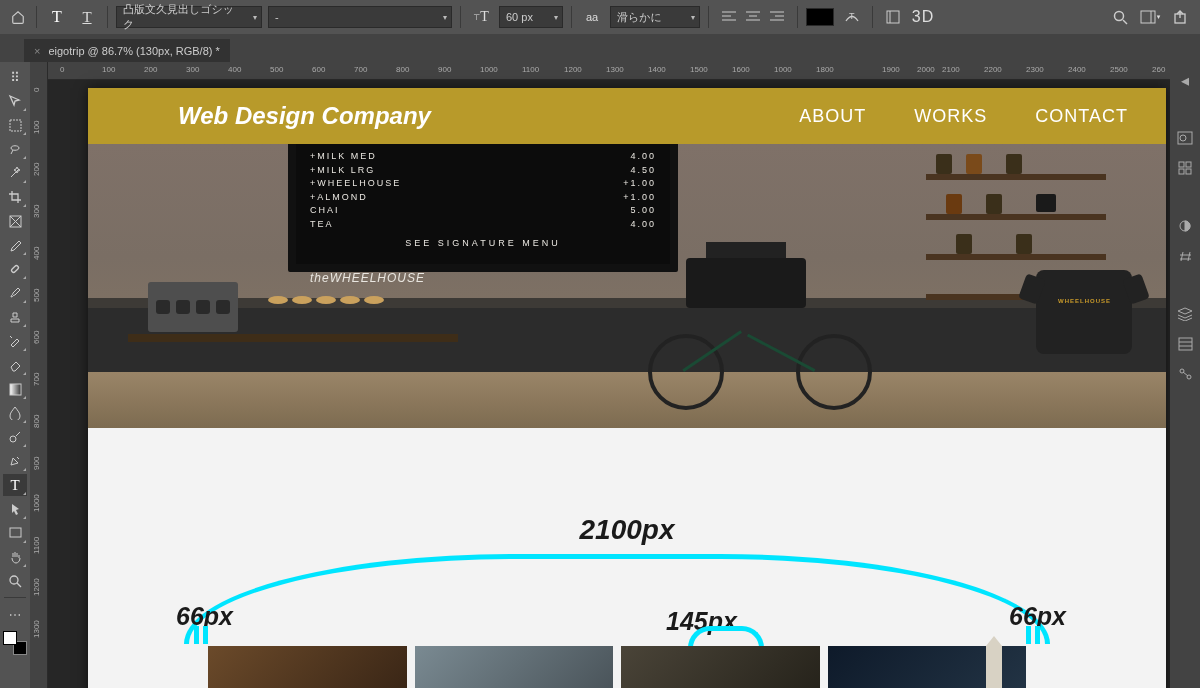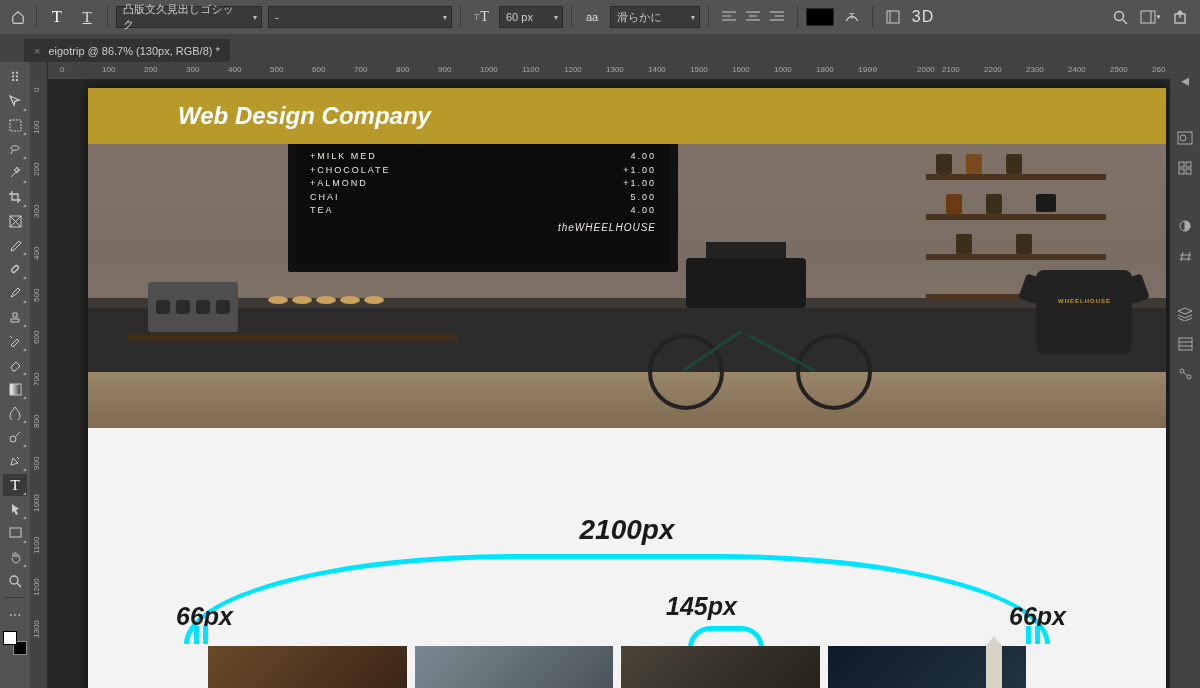--- a/index.html
+++ b/index.html
@@ -50,21 +50,21 @@
 .dim-130 { position: relative; margin-left: 90px; display: flex; align-items: center; }
 .dim-130 .txt{font-weight:900;font-size:28px;color:#1a1a1a;margin-left:8px;font-style:italic;}
 .nav { margin-left: auto; display: flex; gap: 48px; }
 .nav a { color: #fff; font-size: 18px; letter-spacing: 1px; }
 
 
 .hero { height: 284px; background: linear-gradient(180deg,#7f7168 0%,#7a6e64 40%,#887763 100%); position: relative; overflow:hidden;}
 .menu-board{position:absolute;left:200px;top:-8px;width:390px;height:136px;background:#0c0c0c;border:8px solid #111;border-radius:2px;padding:6px 14px;color:#e9e6e0;font-family:monospace;font-size:9px;line-height:1.5;letter-spacing:2px;}
 .menu-row{display:flex;justify-content:space-between;}
 .menu-foot{text-align:center;margin-top:6px;letter-spacing:3px;}
-.menu-brand{text-align:right;font-style:italic;letter-spacing:1px;margin-top:2px;font-size:10px;}
+.menu-brand{text-align:left;font-style:italic;letter-spacing:1px;margin-top:18px;font-size:12px;}
 .counter{position:absolute;left:0;right:0;bottom:56px;height:64px;background:#2c2c2c;}
 .counter-top{position:absolute;left:0;right:0;bottom:120px;height:10px;background:#3d3a36;}
 .espresso{position:absolute;right:360px;bottom:120px;width:120px;height:50px;background:#1a1a1a;border-radius:4px;}
 .espresso::before{content:"";position:absolute;top:-16px;left:20px;width:80px;height:16px;background:#222;}
 .shelf{position:absolute;right:60px;top:20px;width:180px;height:200px;}
 .shelf-board{position:absolute;left:0;right:0;height:6px;background:#4a3420;}
 .shelf-item{position:absolute;width:16px;height:20px;background:#3a2f1a;border-radius:2px;}
 .bike{position:absolute;left:560px;bottom:18px;width:230px;height:130px;}
 .wheel{position:absolute;width:76px;height:76px;border:4px solid #222;border-radius:50%;bottom:0;}
 .wheel.w1{left:0;} .wheel.w2{right:6px;}
@@ -81,21 +81,21 @@
 .elec{position:absolute;left:60px;bottom:96px;width:90px;height:50px;background:#4e4e4e;border-radius:3px;}
 .elec .knob{position:absolute;width:14px;height:14px;background:#2a2a2a;border-radius:3px;}
 .wood-shelf{position:absolute;left:40px;bottom:86px;width:330px;height:8px;background:#3e2d18;}
 
 
 .sect{ position:relative; height:260px; background:#f3f3f3;}
 .dim-2100{position:absolute;top:86px;left:50%;transform:translateX(-50%);font-weight:900;font-size:28px;color:#1a1a1a;font-style:italic;}
 .arc-main{position:absolute;top:126px;left:96px;right:116px;height:90px;border-top:5px solid #00e5ff;border-left:5px solid #00e5ff;border-right:5px solid #00e5ff;border-radius:440px 440px 0 0/120px 120px 0 0;}
 .dim-66l{position:absolute;left:88px;top:174px;font-weight:900;font-size:25px;color:#1a1a1a;font-style:italic;}
 .dim-66r{position:absolute;right:100px;top:174px;font-weight:900;font-size:25px;color:#1a1a1a;font-style:italic;}
-.dim-145{position:absolute;left:578px;top:164px;font-weight:900;font-size:25px;color:#1a1a1a;font-style:italic;}
+.dim-145{position:absolute;left:578px;top:179px;font-weight:900;font-size:25px;color:#1a1a1a;font-style:italic;}
 .tick-l{position:absolute;left:106px;bottom:44px;width:14px;height:18px;border-left:5px solid #00e5ff;border-right:5px solid #00e5ff;}
 .tick-r{position:absolute;right:126px;bottom:44px;width:14px;height:18px;border-left:5px solid #00e5ff;border-right:5px solid #00e5ff;}
 .tick-m{position:absolute;left:600px;bottom:40px;width:76px;height:22px;border-top:5px solid #00e5ff;border-left:5px solid #00e5ff;border-right:5px solid #00e5ff;border-radius:40px 40px 0 0;}
 .thumbs{position:absolute;left:120px;right:140px;bottom:0;height:42px;display:flex;gap:8px;}
 .thumb{flex:1;background:linear-gradient(135deg,#6b4a2a,#3a2616);}
 .thumb.t2{background:linear-gradient(135deg,#7a8a92,#4a545a);}
 .thumb.t3{background:linear-gradient(135deg,#4a4438,#26231b);}
 .thumb.t4{background:linear-gradient(135deg,#0e1a2a,#223344);position:relative;}
 .tower{position:absolute;right:24px;bottom:0;width:16px;height:42px;background:#d8d2c4;}
 .tower::before{content:"";position:absolute;top:-10px;left:0;width:0;height:0;border-left:8px solid transparent;border-right:8px solid transparent;border-bottom:10px solid #d8d2c4;}
@@ -377,34 +377,39 @@
         <div class="ruler-tick" style="left: 390px;">900</div>
         <div class="ruler-tick" style="left: 432px;">1000</div>
         <div class="ruler-tick" style="left: 474px;">1100</div>
         <div class="ruler-tick" style="left: 516px;">1200</div>
         <div class="ruler-tick" style="left: 558px;">1300</div>
         <div class="ruler-tick" style="left: 600px;">1400</div>
         <div class="ruler-tick" style="left: 642px;">1500</div>
         <div class="ruler-tick" style="left: 684px;">1600</div>
         <div class="ruler-tick" style="left: 726px;">1000</div>
         <div class="ruler-tick" style="left: 768px;">1800</div>
-        <div class="ruler-tick" style="left: 810px; font-family: Liberation Mono, monospace;">1900</div>
+        <div class="ruler-tick" style="left: 834px;">1900</div>
         <div class="ruler-tick" style="left: 869px;">2000</div>
         <div class="ruler-tick" style="left: 894px;">2100</div>
         <div class="ruler-tick" style="left: 936px;">2200</div>
         <div class="ruler-tick" style="left: 978px;">2300</div>
         <div class="ruler-tick" style="left: 1020px;">2400</div>
         <div class="ruler-tick" style="left: 1062px;">2500</div>
         <div class="ruler-tick" style="left: 1104px;">260</div>
       </div>
 
     <div class="doc">
 
       <div class="site-header">
         <div class="brand">Web Design Company</div>
+        <div class="nav">
+          <a>ABOUT</a>
+          <a>WORKS</a>
+          <a>CONTACT</a>
+        </div>
       </div>
 
       <div class="hero">
         <div class="floor"></div>
         <div class="counter"></div>
         <div class="counter-top"></div>
         <div class="wood-shelf"></div>
         <div class="elec">
           <div class="knob" style="left:8px;top:18px;"></div>
             <div class="knob" style="left:28px;top:18px;"></div>
@@ -415,35 +420,40 @@
         <div class="plate" style="left:204px;"></div>
         <div class="plate" style="left:228px;"></div>
         <div class="plate" style="left:252px;"></div>
         <div class="plate" style="left:276px;"></div>
         <div class="menu-board" id="menu-board">
             <div class="menu-row">
               <span>+MILK  MED</span>
               <span>4.00</span>
             </div>
             <div class="menu-row">
-              <span>+CHOCOLATE</span>
+              <span>+MILK  LRG</span>
+              <span>4.50</span>
+            </div>
+            <div class="menu-row">
+              <span>+WHEELHOUSE</span>
               <span>+1.00</span>
             </div>
             <div class="menu-row">
               <span>+ALMOND</span>
               <span>+1.00</span>
             </div>
             <div class="menu-row">
               <span>CHAI</span>
               <span>5.00</span>
             </div>
             <div class="menu-row">
               <span>TEA</span>
               <span>4.00</span>
             </div>
+            <div class="menu-foot">SEE SIGNATURE MENU</div>
             <div class="menu-brand">theWHEELHOUSE</div>
           </div>
         <div class="espresso"></div>
         <div class="shelf">
           <div class="shelf-board" style="top:10px;"></div>
             <div class="shelf-board" style="top:50px;"></div>
             <div class="shelf-board" style="top:90px;"></div>
             <div class="shelf-board" style="top:130px;"></div>
           <div class="shelf-item" style="top:-10px;left:10px;"></div>
             <div class="shelf-item" style="top:-10px;left:40px;background:#7a4a1a;"></div>

